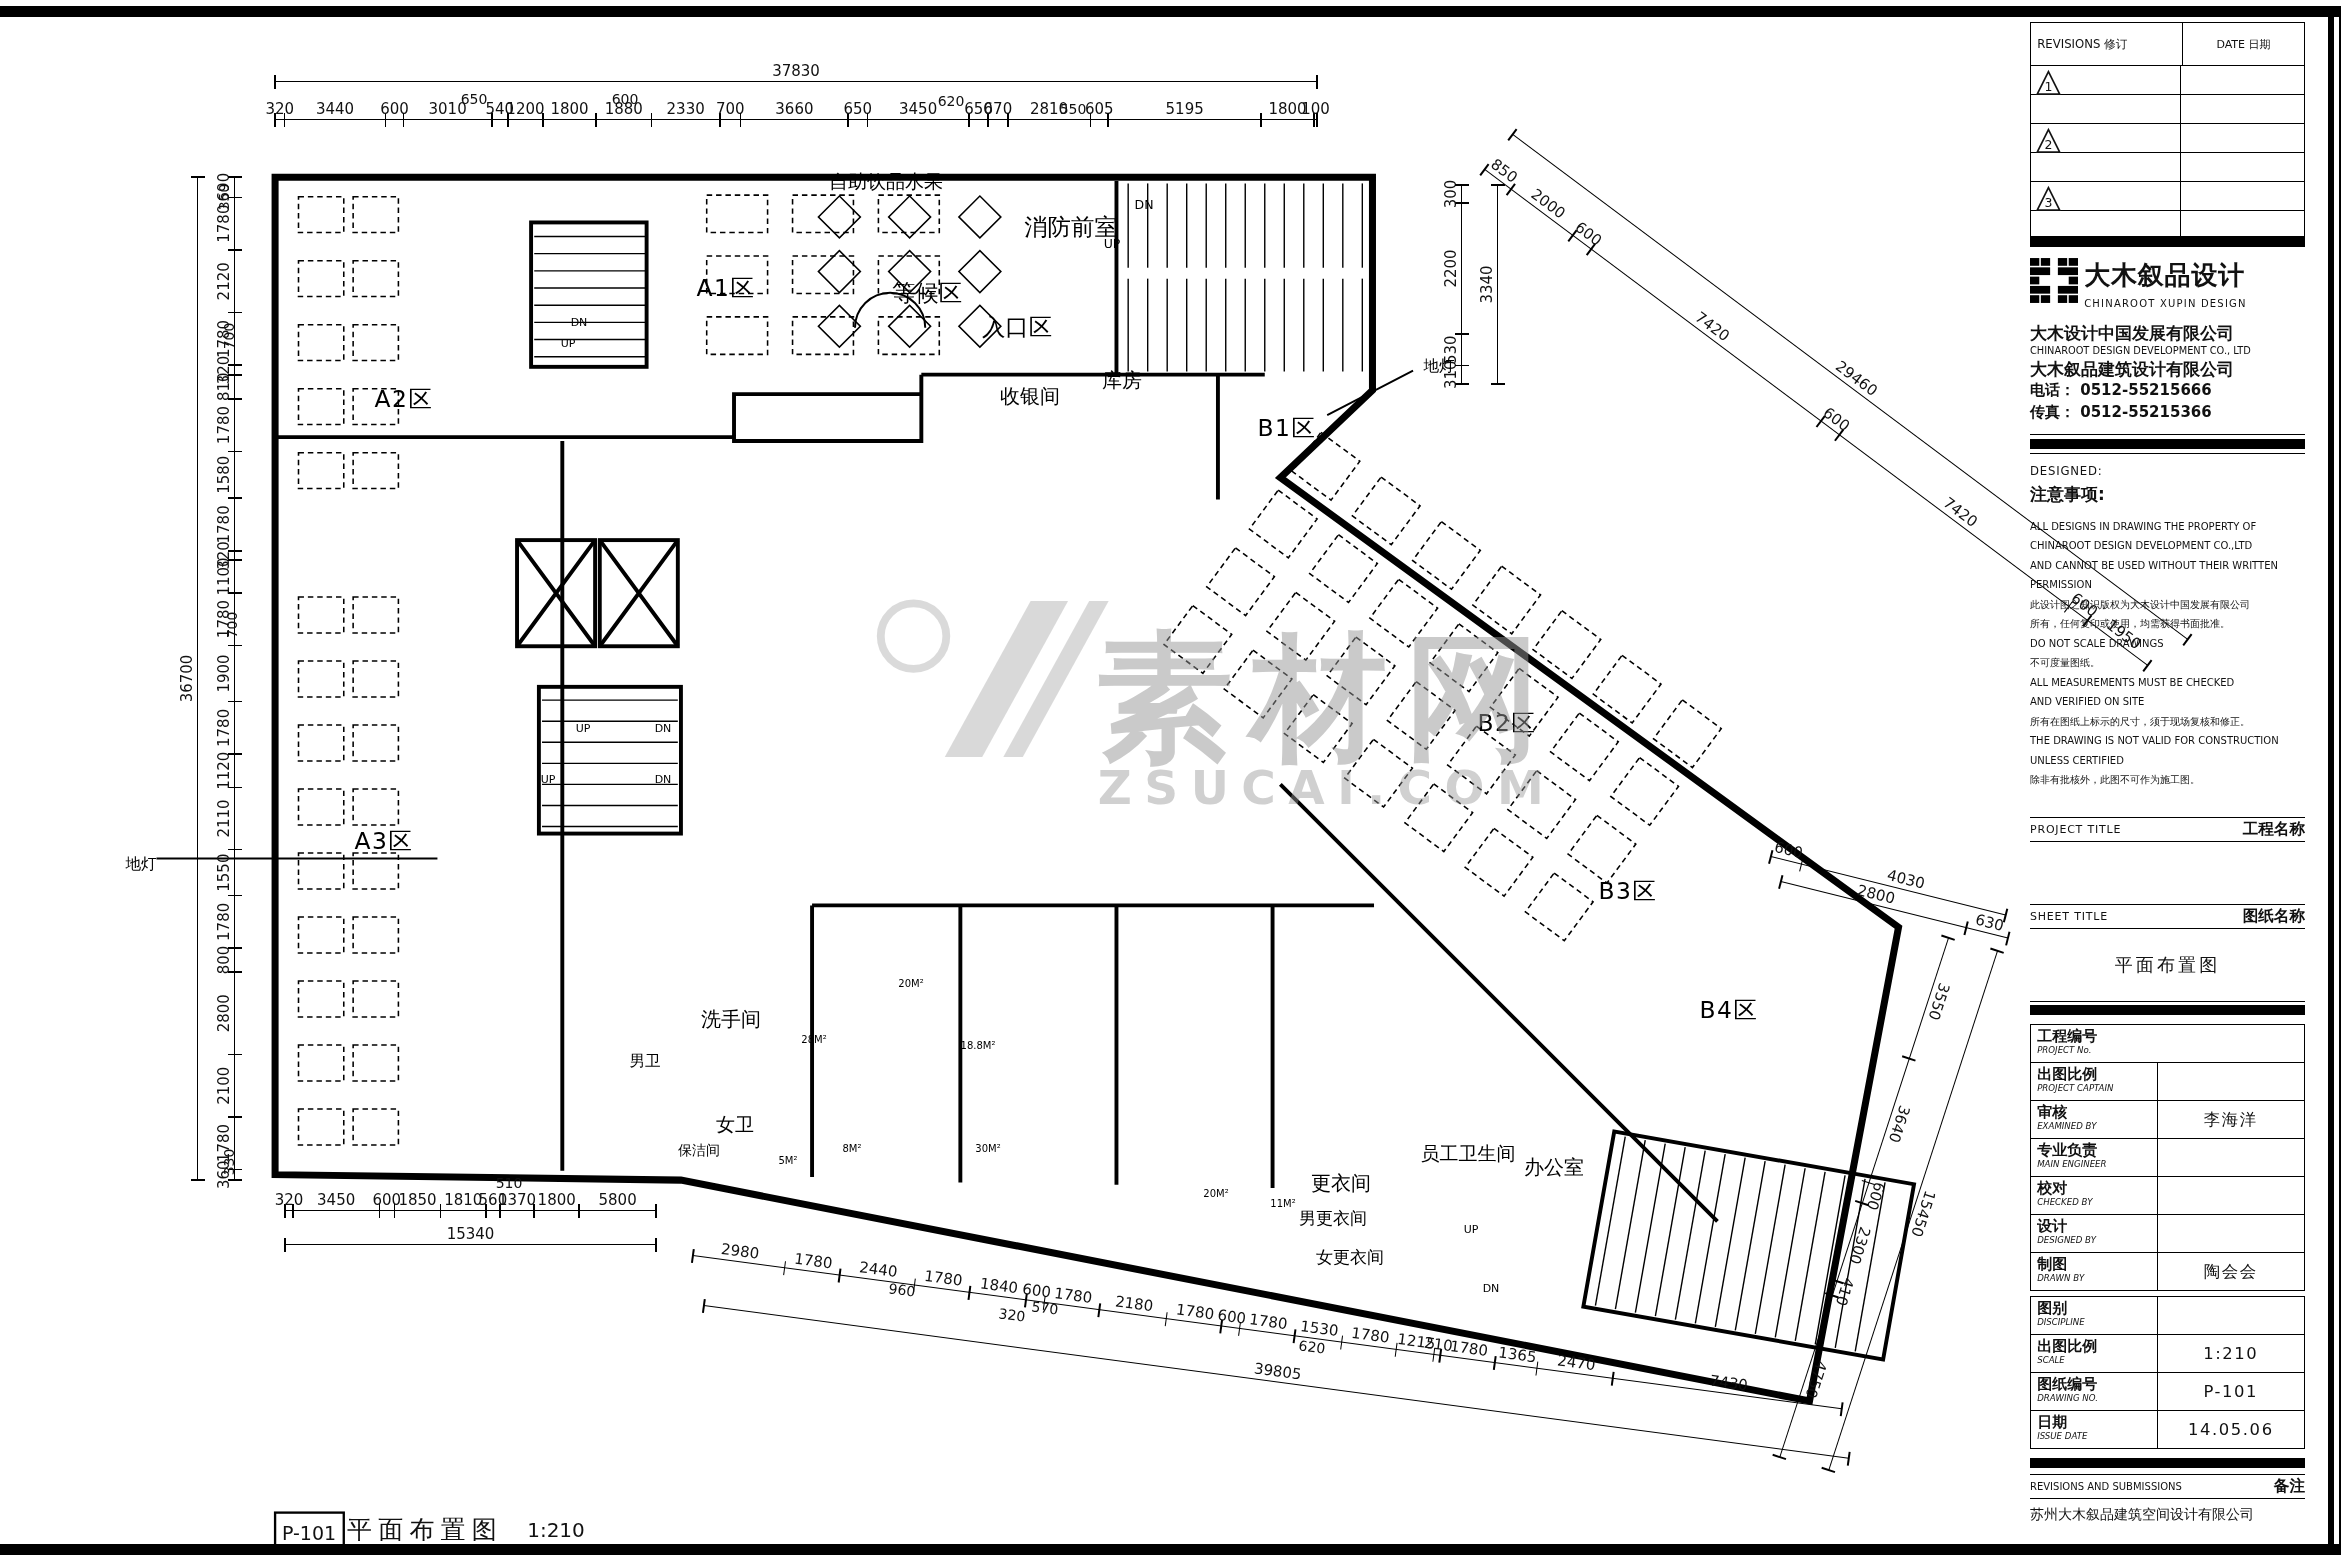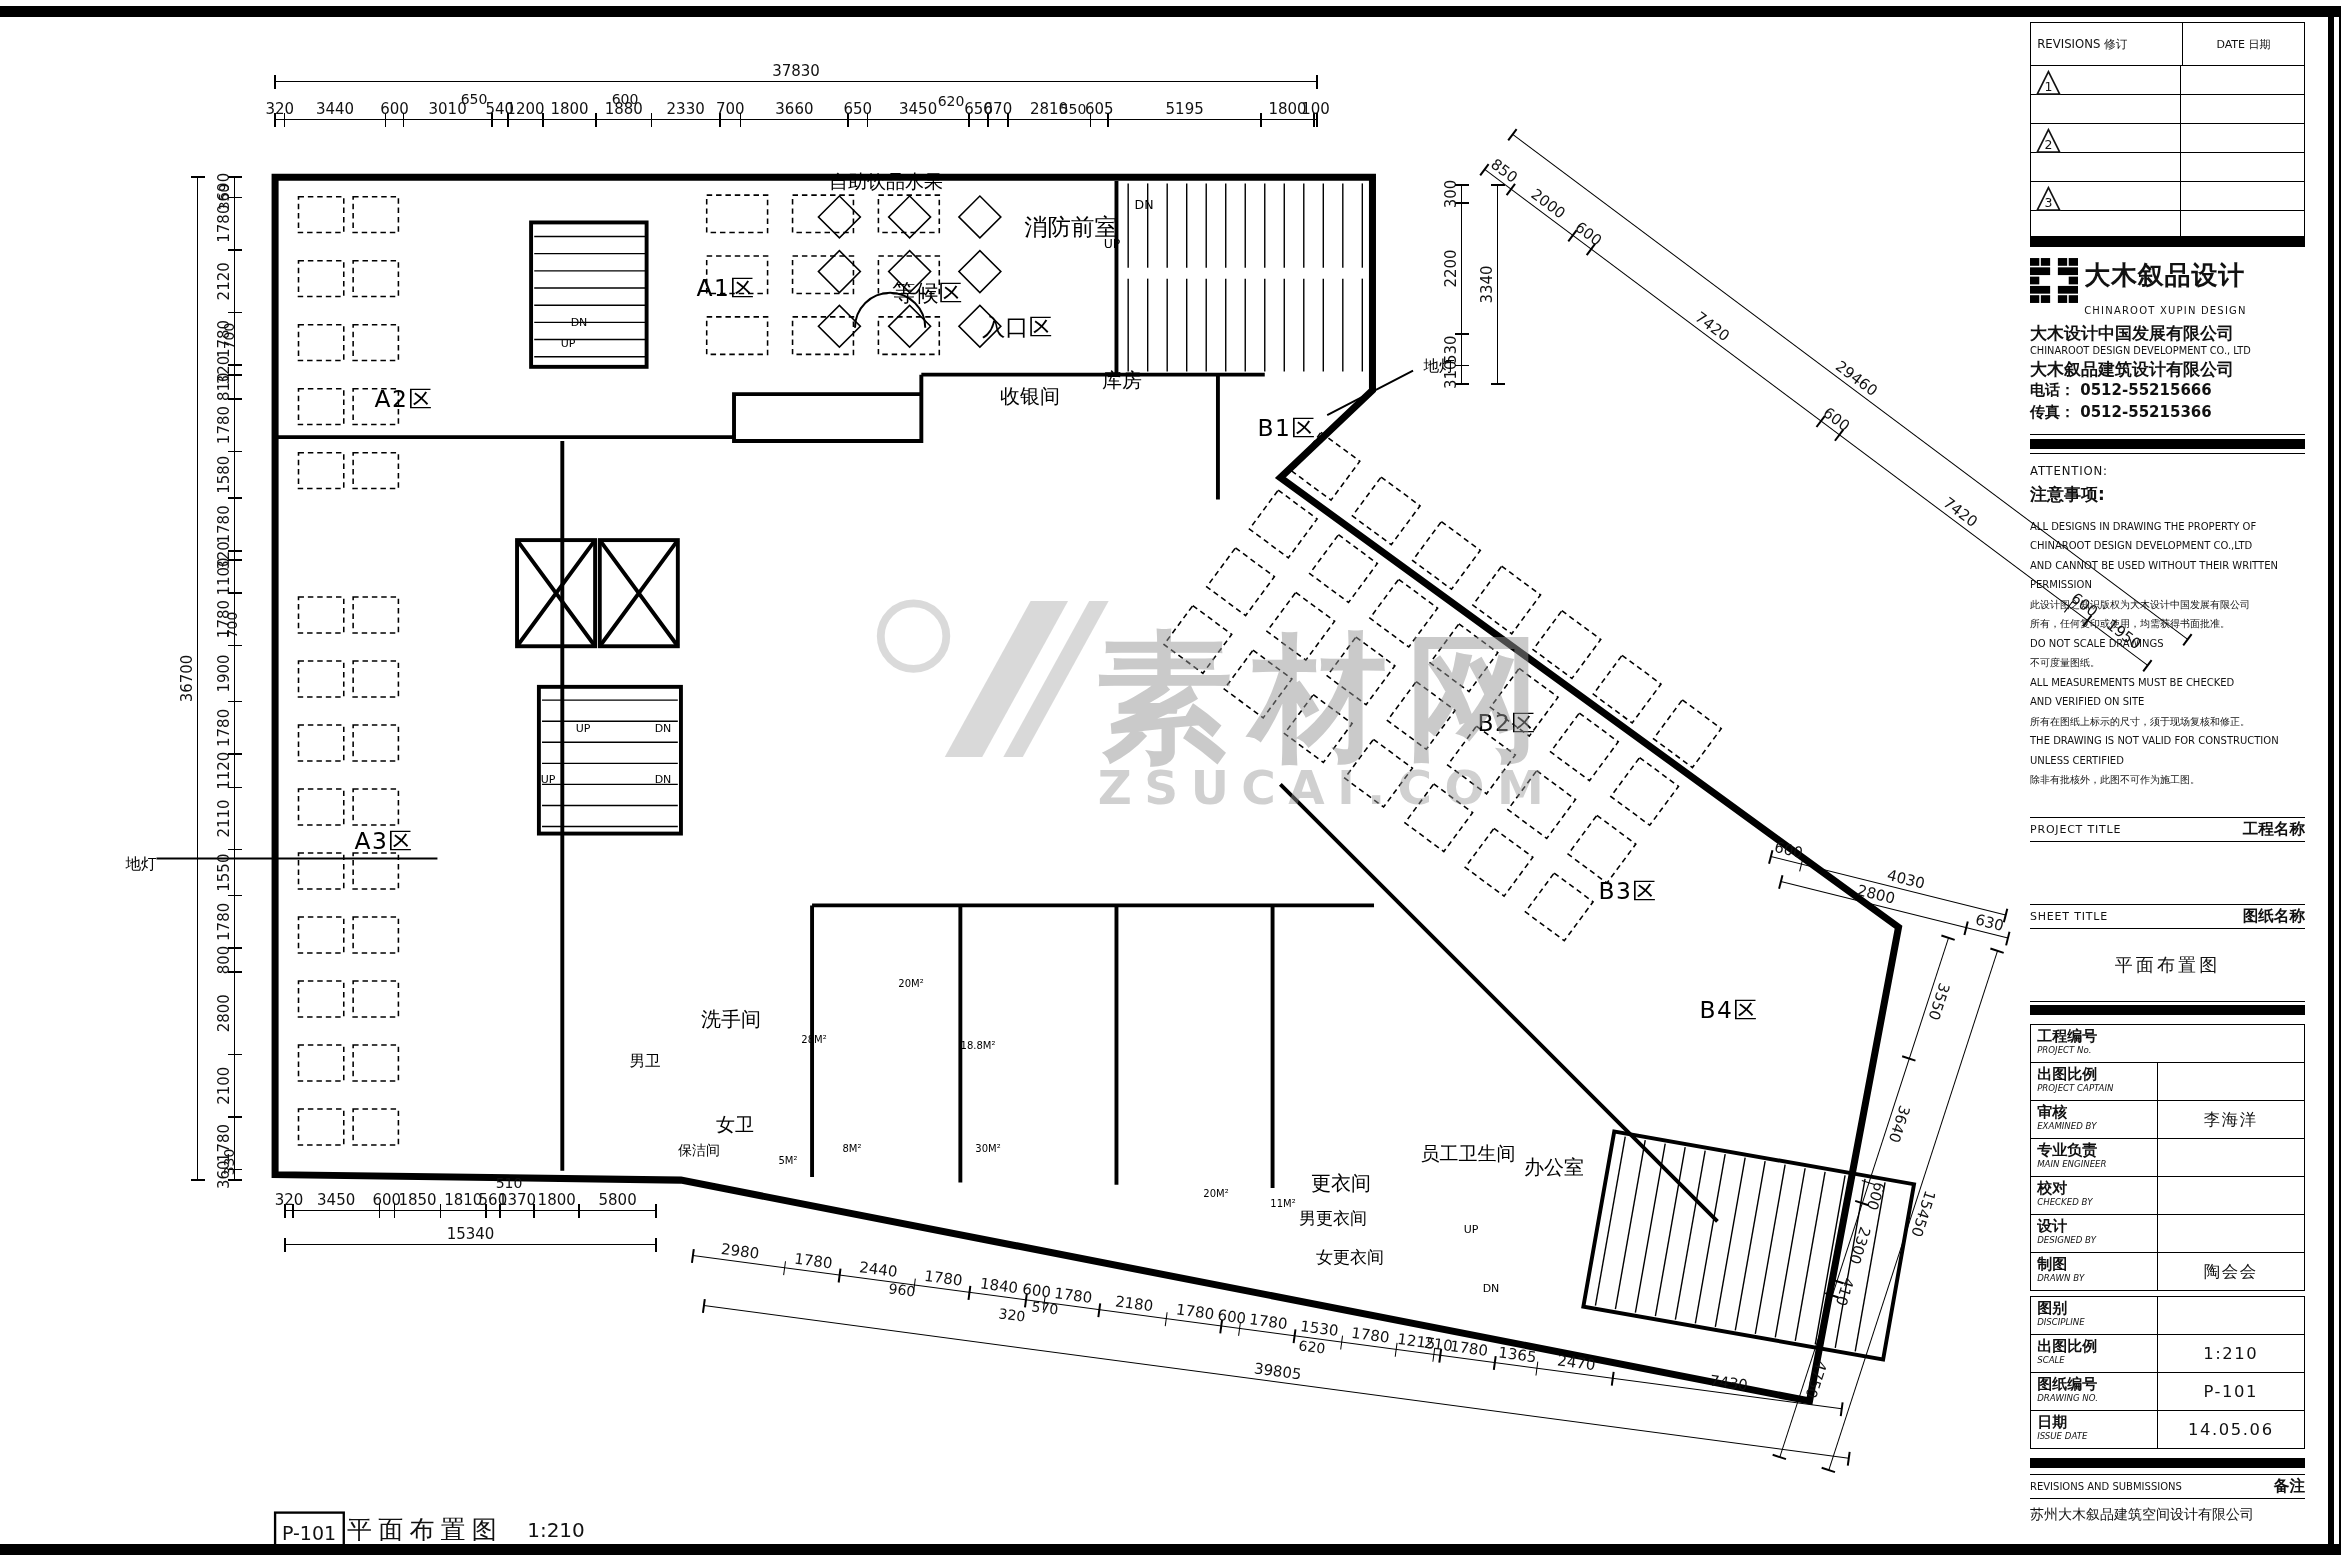--- a/index.html
+++ b/index.html
@@ -40,21 +40,21 @@
      justify-content:center;font-size:11px;white-space:nowrap;}
   .rev-row{display:flex;height:28px;border-bottom:1.2px solid #000;}
   .rev-row:last-child{border-bottom:none;}
   .rev-row .rl{width:53%;display:flex;align-items:center;padding-left:4.7px;}
   .rev-row .rr{flex:1;border-left:1.6px solid #000;}
   .tri{position:relative;font-size:33px;line-height:.9;}
   .tri i{position:absolute;left:50%;bottom:3.1px;transform:translateX(-50%);
      font-size:12.5px;font-style:normal;}
   .logo-row{left:0;top:258px;width:275px;display:flex;align-items:flex-start;gap:6.2px;}
   .logo-cn{font-size:26px;font-weight:bold;letter-spacing:0.8px;white-space:nowrap;}
-  .logo-en{font-size:10px;letter-spacing:1.2px;margin-top:12px;white-space:nowrap;}
+  .logo-en{font-size:10px;letter-spacing:1.2px;margin-top:5px;white-space:nowrap;}
   .company{left:0;top:323px;width:275px;}
   .company .c1{font-size:17px;font-weight:bold;line-height:1.25;white-space:nowrap;}
   .company .c2{font-size:9.8px;line-height:1.5;white-space:nowrap;}
   .company .c3{font-size:15px;font-weight:bold;line-height:1.45;white-space:nowrap;}
   .attention{left:0;top:464px;width:275px;}
   .att-en{font-size:11.7px;letter-spacing:0.8px;}
   .att-cn{font-size:17px;font-weight:bold;margin:4.7px 0 11px;}
   .att-lines div{font-size:10px;line-height:1.95;white-space:nowrap;}
   .hd-row{left:0;width:275px;height:23.4px;display:flex;align-items:center;justify-content:space-between;
      border-top:1.6px solid #000;border-bottom:1.6px solid #000;}
@@ -723,21 +723,21 @@
     <div class="c1">大木叙品建筑设计有限公司</div>
     <div class="c3">电话： 0512-55215666</div>
     <div class="c3">传真： 0512-55215366</div>
   </div>
 
   <div class="abs rule" style="top:434px"></div>
   <div class="abs bar" style="top:439px;height:10px"></div>
   <div class="abs rule" style="top:453px"></div>
 
   <div class="abs attention">
-    <div class="att-en">ATTENTION:</div>
+    <div class="att-en">DESIGNED:</div>
     <div class="att-cn">注意事项:</div>
     <div class="att-lines">
         <div>ALL DESIGNS IN DRAWING THE PROPERTY OF</div>
         <div>CHINAROOT DESIGN DEVELOPMENT CO.,LTD</div>
         <div>AND CANNOT BE USED WITHOUT THEIR WRITTEN</div>
         <div>PERMISSION</div>
         <div>此设计图之知识版权为大木设计中国发展有限公司</div>
         <div>所有，任何复印或使用，均需获得书面批准。</div>
         <div>DO NOT SCALE DRAWINGS</div>
         <div>不可度量图纸。</div>

